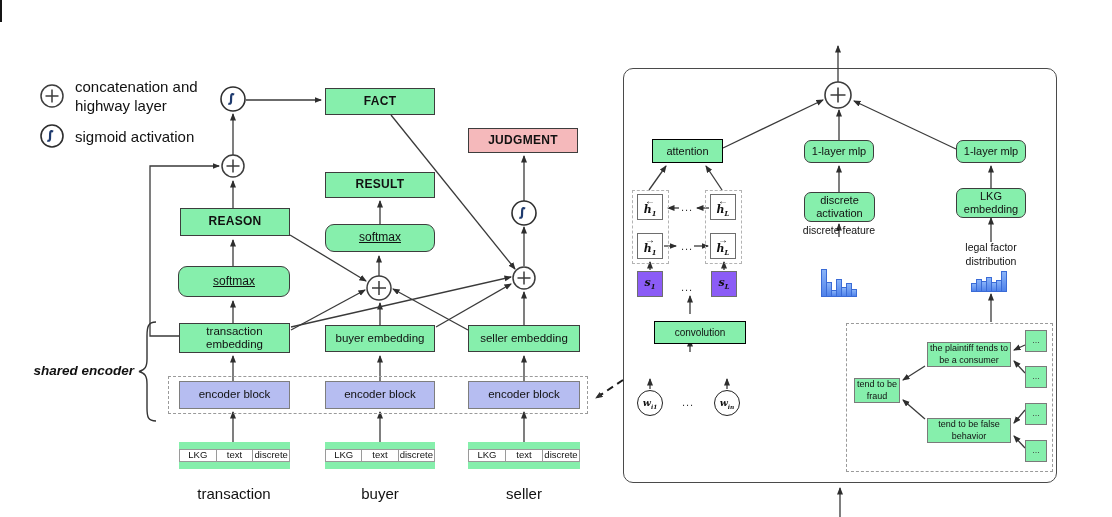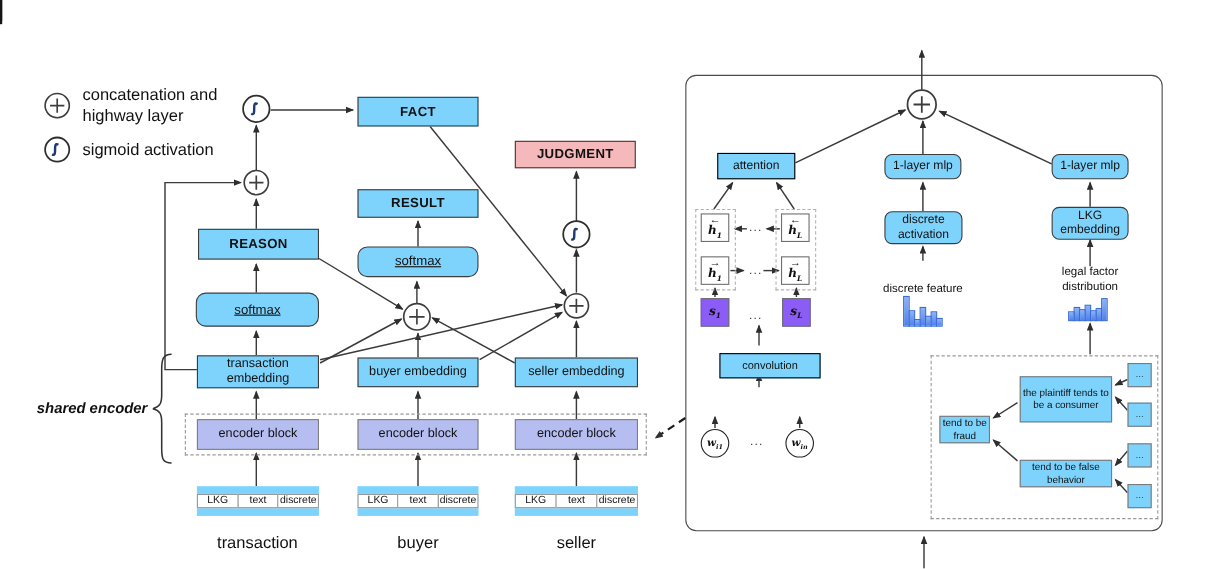--- a/index.html
+++ b/index.html
@@ -1,19 +1,19 @@
 <!DOCTYPE html>
 <html><head>
 <meta charset="utf-8">
 <style>
   html,body{margin:0;padding:0;background:#fff;}
   #canvas{position:relative;width:1112px;height:517px;background:#fff;overflow:hidden;
           font-family:"Liberation Sans",sans-serif;color:#111;}
   #wires{position:absolute;left:0;top:0;z-index:1;}
-  .box{position:absolute;z-index:2;background:#7dd3fc;border:1.4px solid #3d3d3d;box-sizing:border-box;
+  .box{position:absolute;z-index:2;background:#86efac;border:1.4px solid #3d3d3d;box-sizing:border-box;
        display:flex;align-items:center;justify-content:center;text-align:center;
        font-size:12px;line-height:1.15;}
   .bold{font-weight:700;letter-spacing:.3px;}
   .gray{border:1px solid #000000;}
   .rounded{border-radius:9px;text-decoration:underline;}
   .r7{border-radius:7px;}
   .pink{background:#f5b9bb;}
   .encoder{background:#b6bdf1;border:1px solid #7e7e7e;}
   .dashedbox{position:absolute;z-index:1;border:1.4px dashed #9a9a9a;box-sizing:border-box;background:transparent;}
   .lightdash{border:1px dashed #b3b3b3;}
@@ -196,21 +196,21 @@
   <div class="lab" style="left:10px;top:363px;width:124px;text-align:right;font-size:13.5px;font-weight:700;font-style:italic;">shared encoder</div>
 
   <div class="panel" style="left:623px;top:68px;width:434px;height:415px;"></div>
 
   <div class="box gray" style="left:652px;top:139px;width:71px;height:24px;font-size:11px;">attention</div>
   <div class="box r7" style="left:804px;top:140px;width:70px;height:23px;font-size:11px;">1-layer mlp</div>
   <div class="box r7" style="left:956px;top:140px;width:70px;height:23px;font-size:11px;">1-layer mlp</div>
   <div class="box r7" style="left:804px;top:192px;width:71px;height:30px;font-size:11px;padding:0 6px;">discrete activation</div>
   <div class="box r7" style="left:956px;top:188px;width:70px;height:30px;font-size:11px;padding:0 10px;">LKG embedding</div>
 
-  <div class="caption" style="left:799px;top:256px;width:80px;">discrete feature</div>
+  <div class="caption" style="left:799px;top:224px;width:80px;">discrete feature</div>
   <div class="caption" style="left:951px;top:241px;width:80px;">legal factor distribution</div>
 
   <div class="hist" style="left:822px;top:268px;height:28px;">
       <div class="bar" style="height: 26px;"></div>
       <div class="bar" style="height: 13px;"></div>
       <div class="bar" style="height: 5px;"></div>
       <div class="bar" style="height: 16px;"></div>
       <div class="bar" style="height: 8px;"></div>
       <div class="bar" style="height: 12px;"></div>
       <div class="bar" style="height: 6px;"></div>
@@ -260,21 +260,21 @@
   <div class="box gray" style="left:654px;top:321px;width:92px;height:23px;font-size:10px;">convolution</div>
 
   <div class="wnode" style="left:637px;top:390px;">
     <span class="mvar"><span>w</span><sub>i1</sub></span>
   </div>
   <div class="wnode" style="left:714px;top:390px;">
     <span class="mvar"><span>w</span><sub>in</sub></span>
   </div>
 
   <div class="dashedbox" style="left:846px;top:323px;width:207px;height:149px;"></div>
-  <div class="box kgbox" style="left:927px;top:342px;width:84px;height:42px;">the plaintiff tends to be a consumer</div>
+  <div class="box kgbox" style="left:927px;top:342px;width:84px;height:25px;">the plaintiff tends to be a consumer</div>
   <div class="box kgbox" style="left:854px;top:378px;width:46px;height:25px;">tend to be fraud</div>
   <div class="box kgbox" style="left:927px;top:418px;width:84px;height:25px;">tend to be false behavior</div>
   <div class="box kgbox" style="left:1025px;top:330px;width:22px;height:22px;color:#444;">...</div>
   <div class="box kgbox" style="left:1025px;top:366px;width:22px;height:22px;color:#444;">...</div>
   <div class="box kgbox" style="left:1025px;top:403px;width:22px;height:22px;color:#444;">...</div>
   <div class="box kgbox" style="left:1025px;top:440px;width:22px;height:22px;color:#444;">...</div>
 
 </div>
 
 </body></html>

